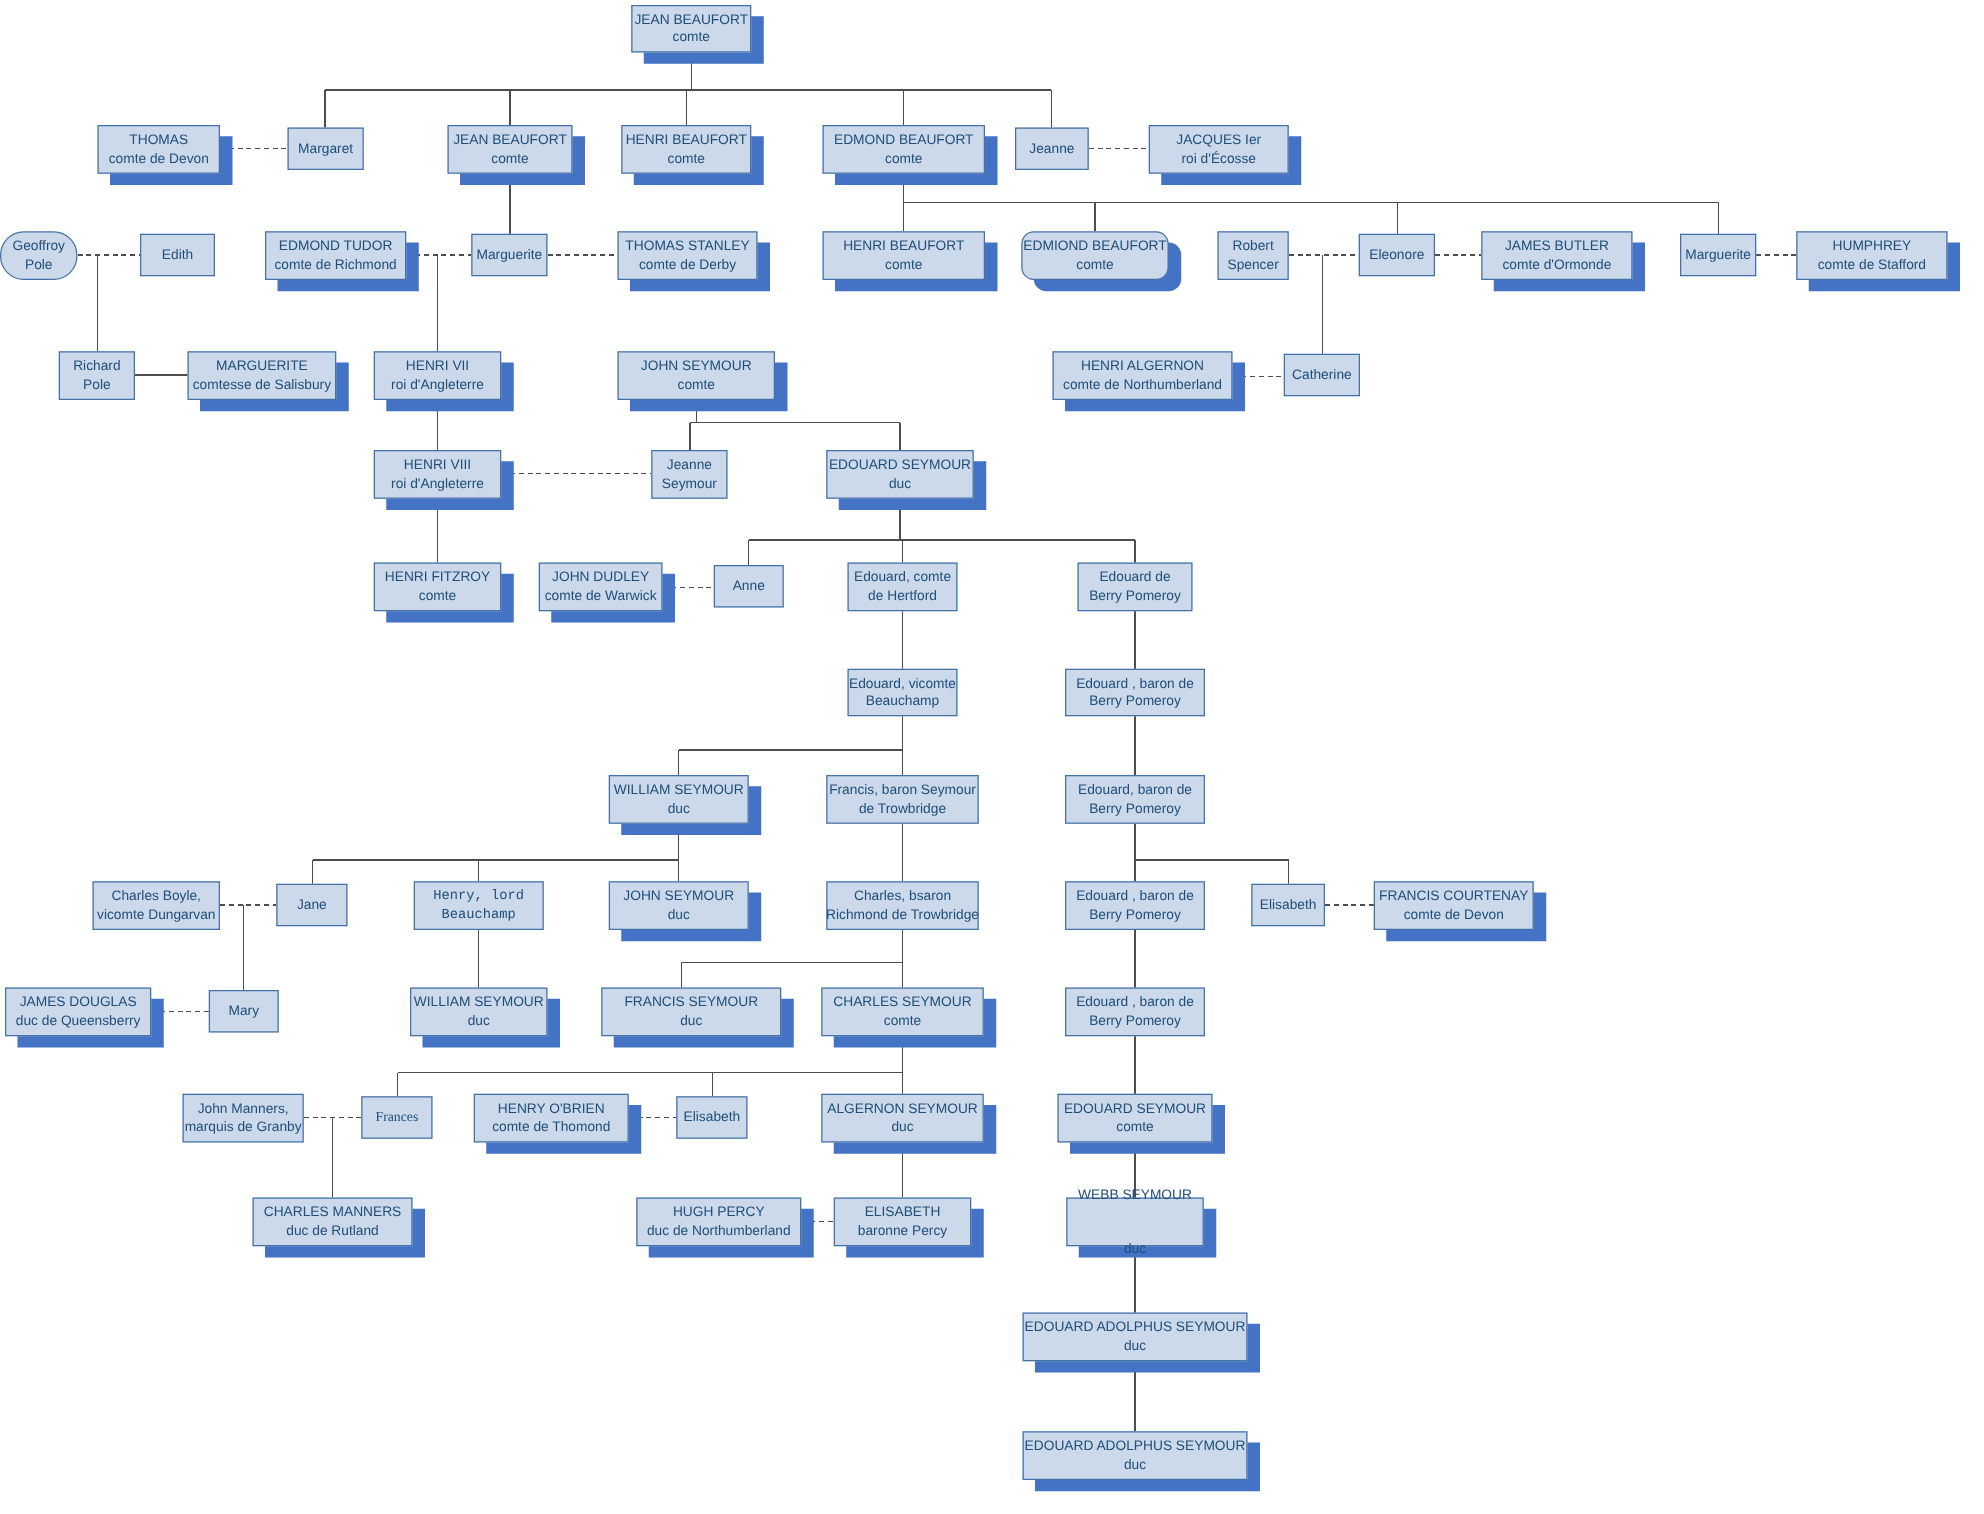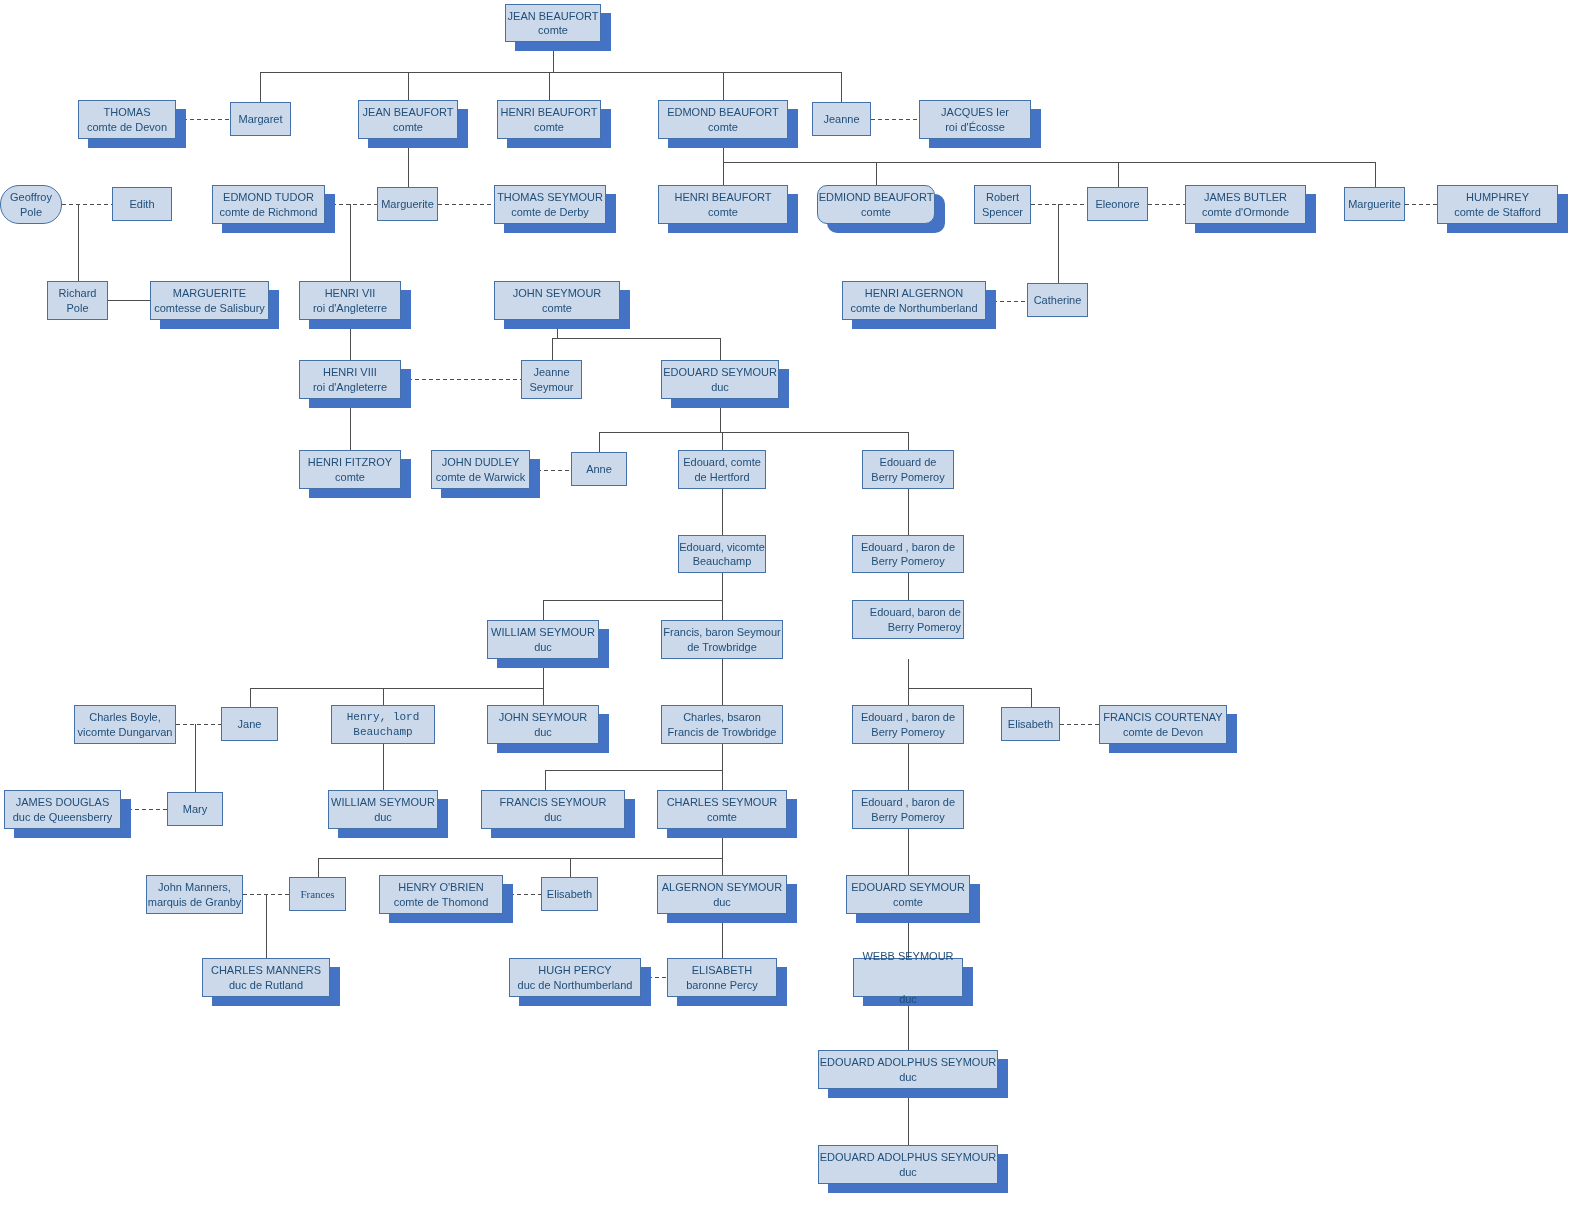--- a/index.html
+++ b/index.html
@@ -175,21 +175,21 @@
         <span class="node-line">Edith</span>
       </div>
       <div class="node shadow" style="left: 212px; top: 185px; width: 113px; height: 39px;">
         <span class="node-line">EDMOND TUDOR</span>
         <span class="node-line">comte de Richmond</span>
       </div>
       <div class="node" style="left: 377px; top: 187px; width: 61px; height: 34px;">
         <span class="node-line">Marguerite</span>
       </div>
       <div class="node shadow" style="left: 494px; top: 185px; width: 112px; height: 39px;">
-        <span class="node-line">THOMAS SEYMOUR</span>
+        <span class="node-line">THOMAS STANLEY</span>
         <span class="node-line">comte de Derby</span>
       </div>
       <div class="node shadow" style="left: 658px; top: 185px; width: 130px; height: 39px;">
         <span class="node-line">HENRI BEAUFORT</span>
         <span class="node-line">comte</span>
       </div>
       <div class="node shadow" style="left: 817px; top: 185px; width: 118px; height: 39px; border-radius: 10px;">
         <span class="node-line">EDMIOND BEAUFORT</span>
         <span class="node-line">comte</span>
       </div>
@@ -274,42 +274,42 @@
         <span class="node-line">Berry Pomeroy</span>
       </div>
       <div class="node shadow" style="left: 487px; top: 620px; width: 112px; height: 39px;">
         <span class="node-line">WILLIAM SEYMOUR</span>
         <span class="node-line">duc</span>
       </div>
       <div class="node" style="left: 661px; top: 620px; width: 122px; height: 39px;">
         <span class="node-line">Francis, baron Seymour</span>
         <span class="node-line">de Trowbridge</span>
       </div>
-      <div class="node" style="left: 852px; top: 600px; width: 112px; height: 39px; align-items: flex-end;">
+      <div class="node" style="left: 852px; top: 620px; width: 112px; height: 39px;">
         <span class="node-line">Edouard, baron de</span>
         <span class="node-line">Berry Pomeroy</span>
       </div>
       <div class="node" style="left: 74px; top: 705px; width: 102px; height: 39px;">
         <span class="node-line">Charles Boyle,</span>
         <span class="node-line">vicomte Dungarvan</span>
       </div>
       <div class="node" style="left: 221px; top: 707px; width: 57px; height: 34px;">
         <span class="node-line">Jane</span>
       </div>
       <div class="node" style="left: 331px; top: 705px; width: 104px; height: 39px; font-family: Liberation Mono, monospace;">
         <span class="node-line">Henry, lord</span>
         <span class="node-line">Beauchamp</span>
       </div>
       <div class="node shadow" style="left: 487px; top: 705px; width: 112px; height: 39px;">
         <span class="node-line">JOHN SEYMOUR</span>
         <span class="node-line">duc</span>
       </div>
       <div class="node" style="left: 661px; top: 705px; width: 122px; height: 39px;">
         <span class="node-line">Charles, bsaron</span>
-        <span class="node-line">Francis de Trowbridge</span>
+        <span class="node-line">Richmond de Trowbridge</span>
       </div>
       <div class="node" style="left: 852px; top: 705px; width: 112px; height: 39px;">
         <span class="node-line">Edouard , baron de</span>
         <span class="node-line">Berry Pomeroy</span>
       </div>
       <div class="node" style="left: 1001px; top: 707px; width: 59px; height: 34px;">
         <span class="node-line">Elisabeth</span>
       </div>
       <div class="node shadow" style="left: 1099px; top: 705px; width: 128px; height: 39px;">
         <span class="node-line">FRANCIS COURTENAY</span>

